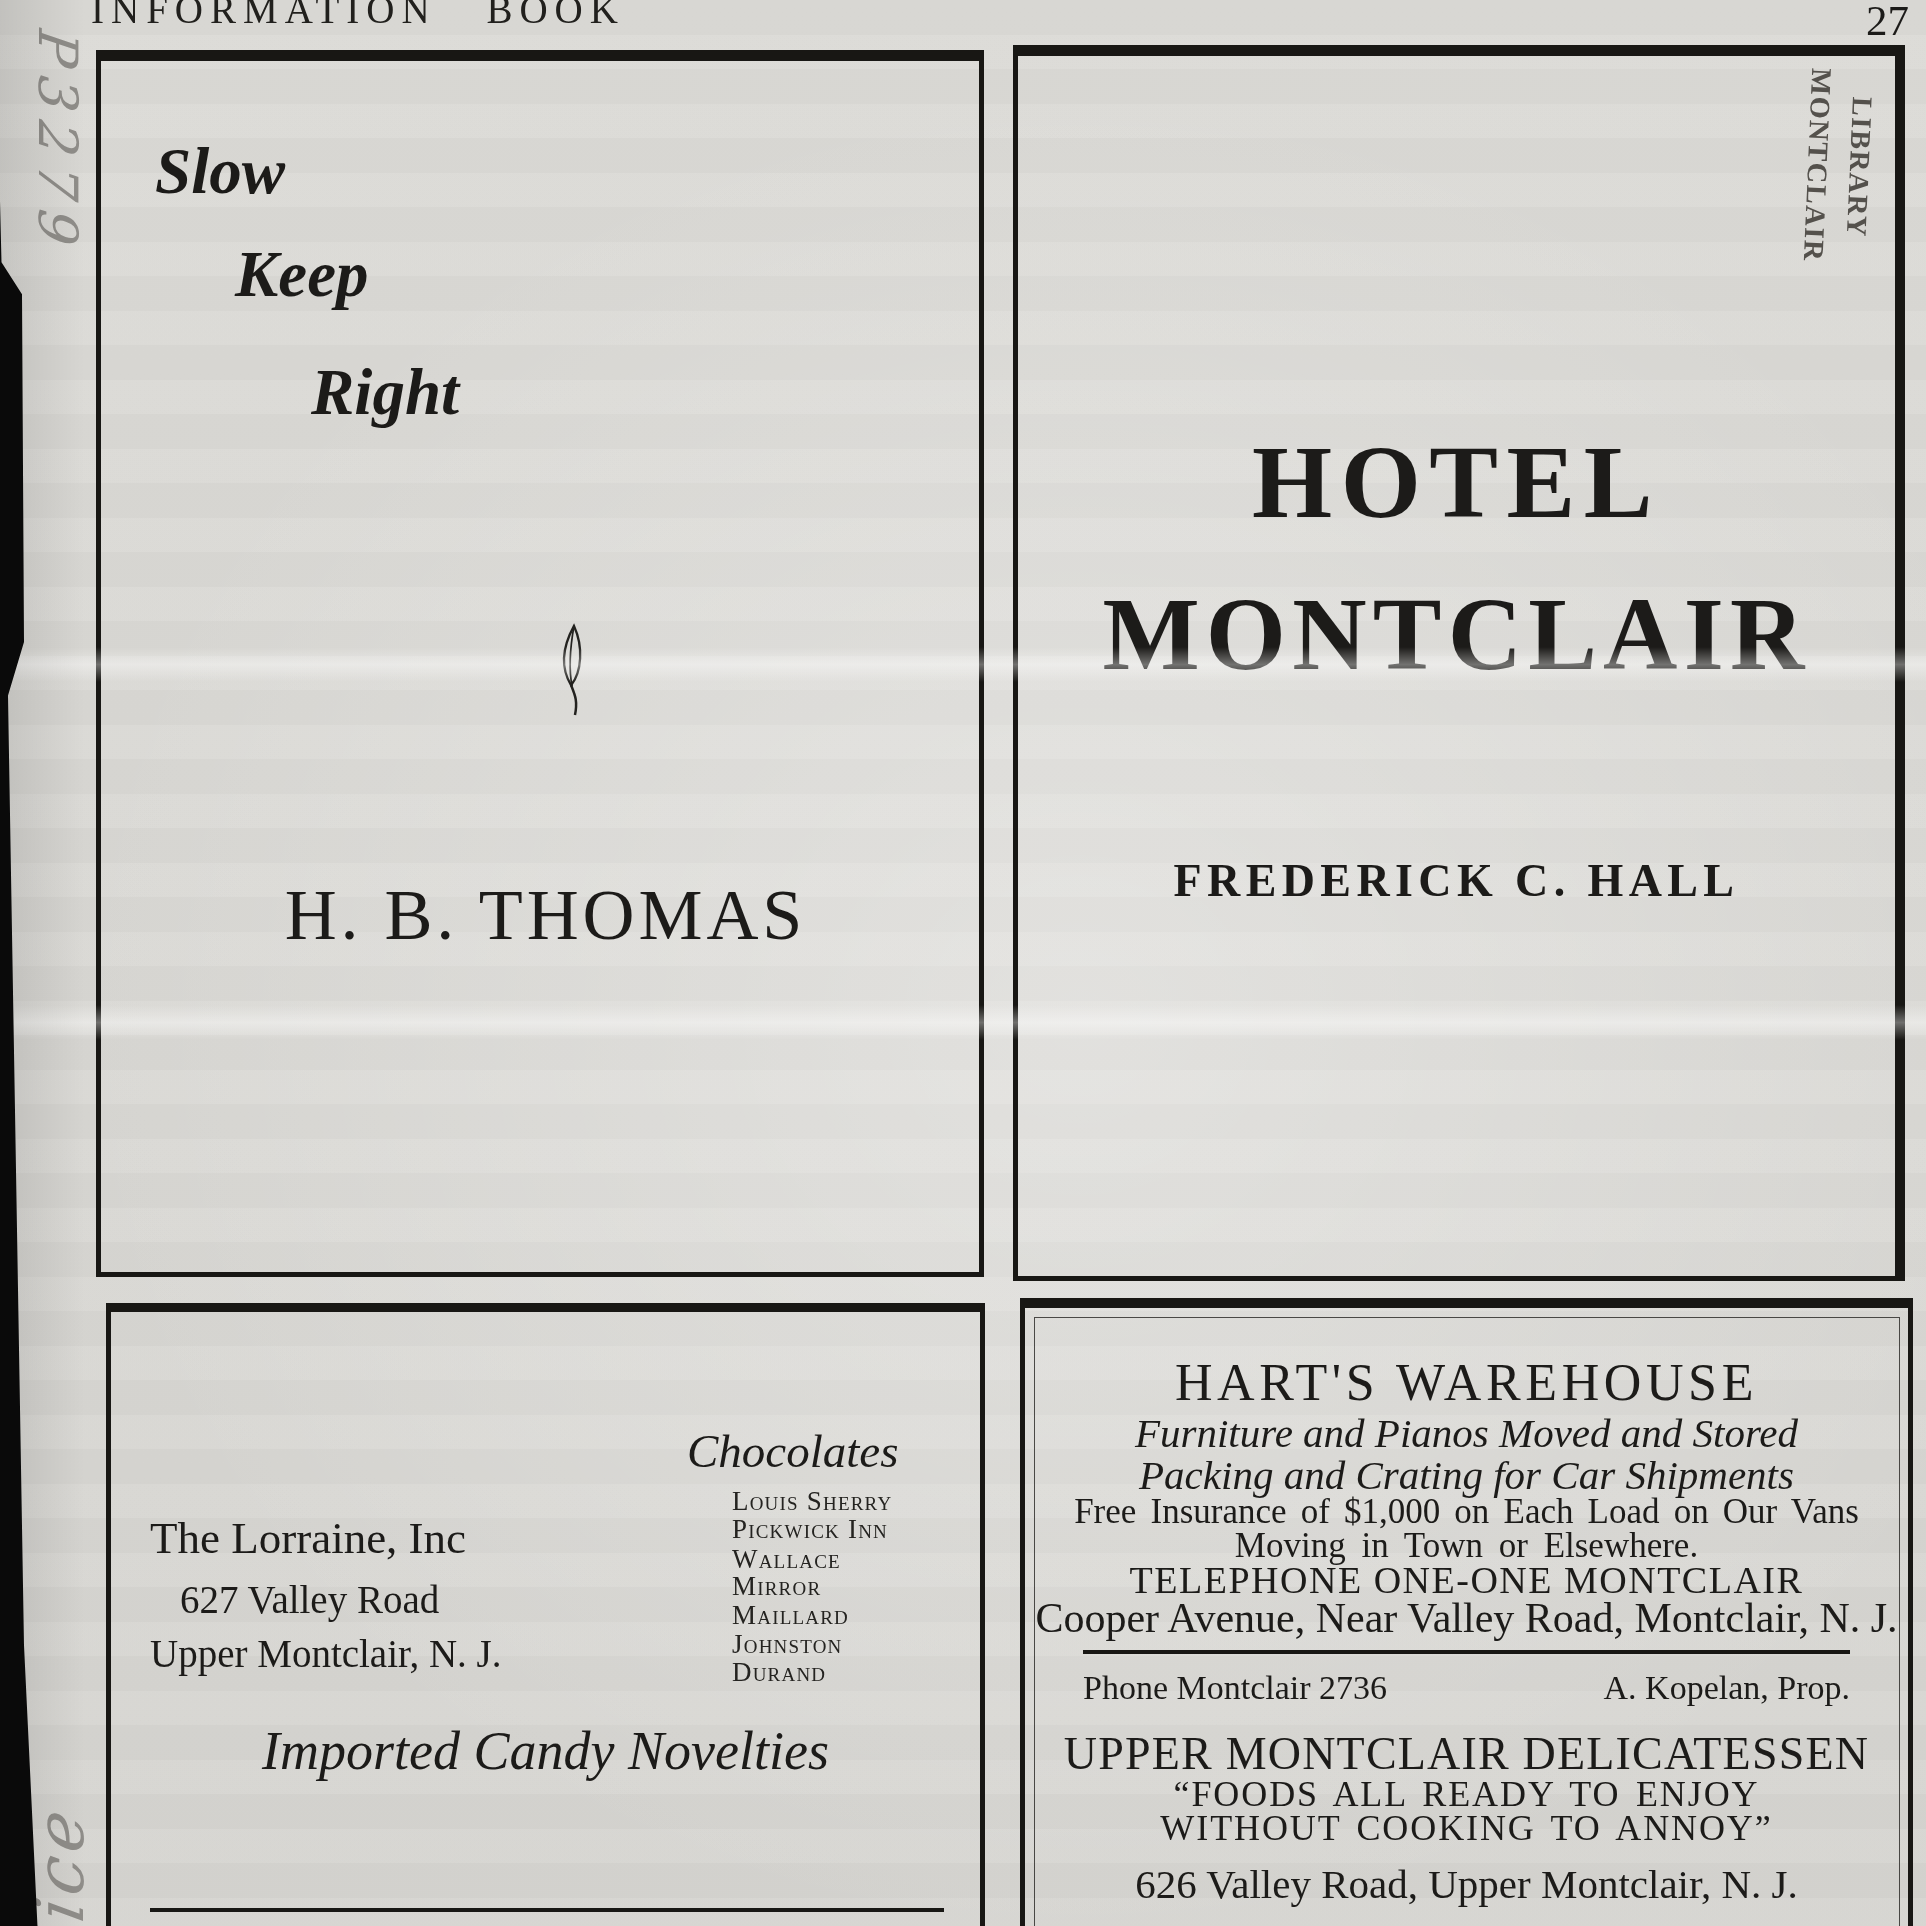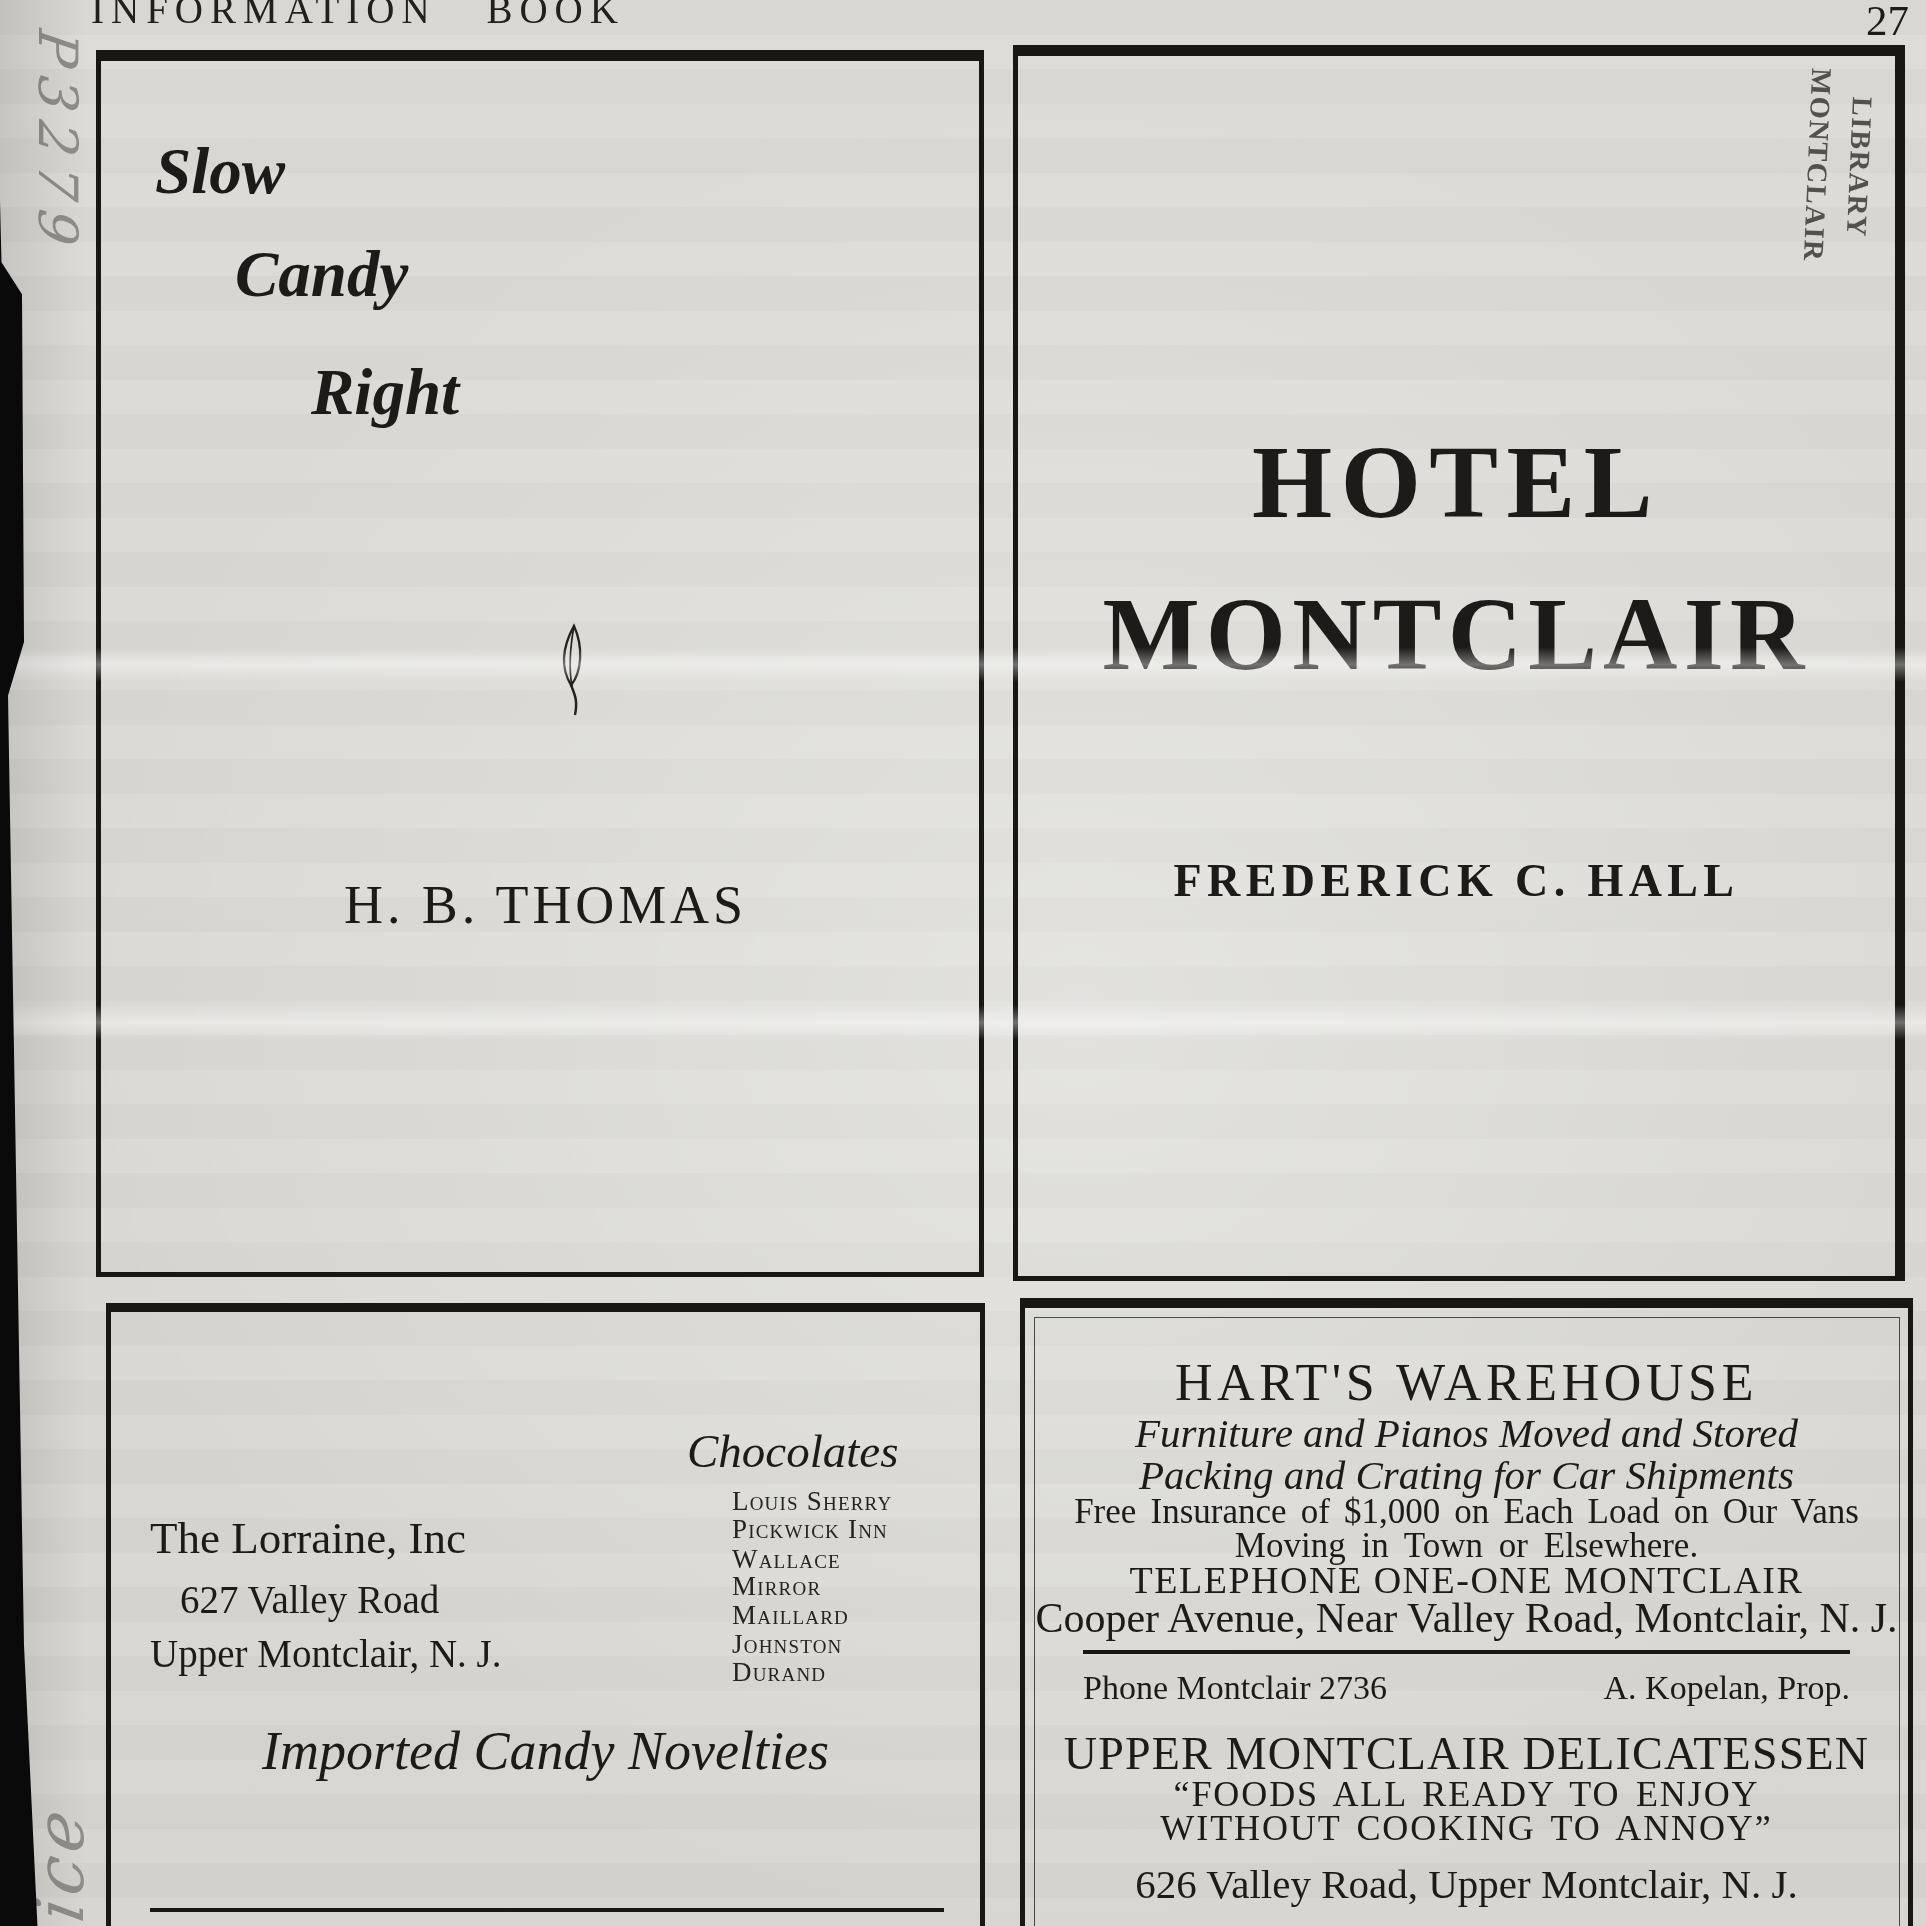--- a/index.html
+++ b/index.html
@@ -40,21 +40,21 @@
   }
   .hw{color:#8f8d89;font-style:italic;font-family:"DejaVu Serif","Liberation Serif",serif;}
   #hw-p3279{left:89px;top:35px;transform-origin:0 0;transform:rotate(90deg) skewX(-8deg);font-size:54px;letter-spacing:10px;}
   #hw-police{left:21px;top:2034px;transform-origin:0 0;transform:rotate(-90deg) skewX(-10deg);font-size:67px;letter-spacing:5.4px;}
 
   
   #thomas-line1{left:54px;top:73px;font-size:65px;font-weight:bold;}
   #thomas-line2{left:134px;top:176px;font-size:65px;font-weight:bold;}
   #thomas-line3{left:210px;top:294px;font-size:65px;font-weight:bold;}
   #leaf{position:absolute;left:450px;top:561px;}
-  #thomas-name{top:813px;font-size:54px;letter-spacing:3.9px;margin-left:11px;}
+  #thomas-name{top:813px;font-size:72px;letter-spacing:3.9px;margin-left:11px;}
 
   
   #hotel-line1{top:367px;font-size:103px;font-weight:bold;letter-spacing:8.5px;}
   #hotel-line2{top:519px;font-size:103px;font-weight:bold;letter-spacing:6.2px;}
   #hotel-prop{top:798px;font-size:46px;letter-spacing:5.4px;font-weight:bold;}
 
   
   #choc-head{left:576px;top:112px;font-size:47px;}
   .brand{position:absolute;left:621px;font-size:27px;font-variant:small-caps;letter-spacing:1.2px;color:#242320;}
   #lorraine-co{left:39px;top:200px;font-size:45px;}
@@ -103,21 +103,21 @@
     <span>MONTCLAIR</span><br>
     <span>LIBRARY</span>
   </div>
 
   <div class="t hw" id="hw-p3279">P3279</div>
 
   <div class="t hw" id="hw-police">Police</div>
 
   <div class="box" id="box-thomas">
     <div class="t italic" id="thomas-line1">Slow</div>
-    <div class="t italic" id="thomas-line2">Candy</div>
+    <div class="t italic" id="thomas-line2">Keep</div>
     <div class="t italic" id="thomas-line3">Right</div>
     <div id="leaf">
       <svg width="46" height="96" viewBox="0 0 48 100" fill="none">
         <path d="M24 4 C12 26 10 48 21 66 C32 52 34 26 24 4 Z" stroke="#23221f" stroke-width="2.4" fill="none"></path>
         <path d="M24 4 C19 32 19 52 22 67" stroke="#23221f" stroke-width="1.8" fill="none"></path>
         <path d="M21 66 C25 76 28 82 25 97" stroke="#23221f" stroke-width="2.6" fill="none"></path>
       </svg>
     </div>
     <div class="t center" id="thomas-name">H. B. THOMAS</div>
   </div>

